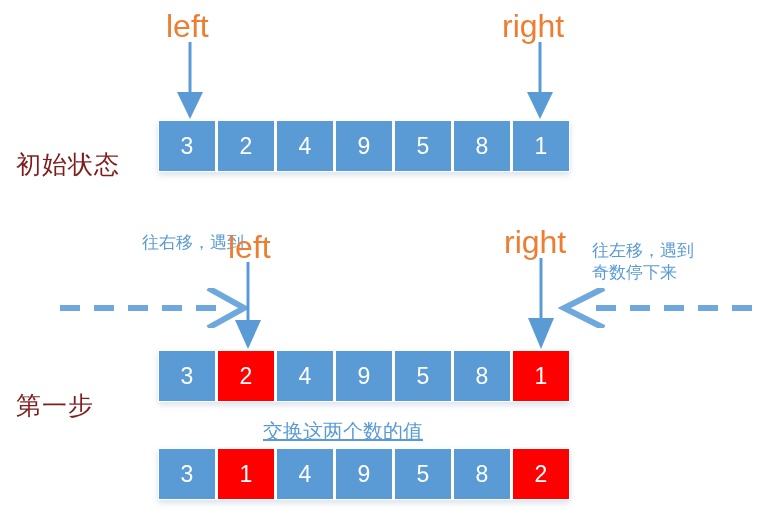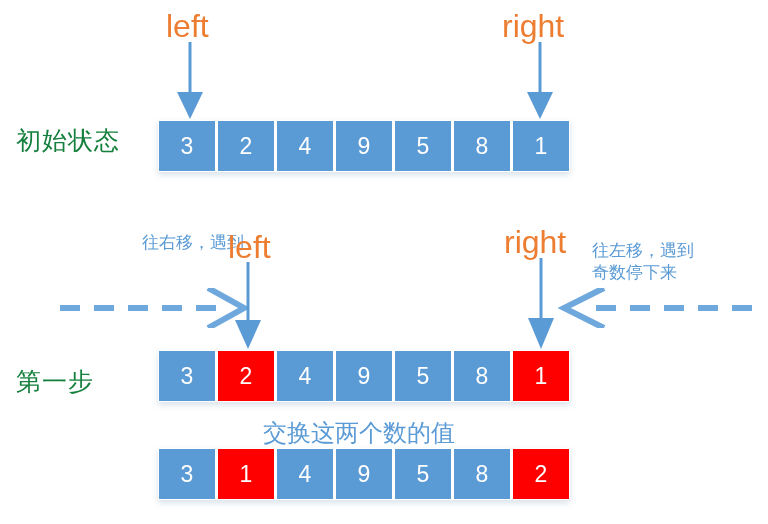--- a/index.html
+++ b/index.html
@@ -12,25 +12,26 @@
     width: 768px;
     height: 524px;
     background: #ffffff;
     font-family: "Liberation Sans", "DejaVu Sans", sans-serif;
     overflow: hidden;
   }
 
   
   .row-label {
     position: absolute;
-    color: #15803d;
+    color: #7f1d1d;
     font-size: 25px;
     line-height: 1;
     white-space: nowrap;
     letter-spacing: 1px;
+    margin-top: 24px;
   }
 
   
   .array {
     position: absolute;
     display: flex;
     box-shadow: 0 3px 6px rgba(120,150,180,0.28);
   }
   .cell {
     width: 58px;
@@ -73,23 +74,24 @@
   .annot.right-side { text-align: left; }
   .annot.left-side  { text-align: right; }
 
   
   .dash-arrow { position: absolute; }
 
   
   .swap-caption {
     position: absolute;
     color: #5B9BD5;
-    font-size: 24px;
+    font-size: 20px;
     line-height: 1;
     white-space: nowrap;
+    text-decoration: underline;
   }
 </style>
 </head>
 <body>
 
 <div id="canvas">
 
   <div class="row-label" style="left:16px; top:128px;">初始状态</div>
 
   <div class="ptr-label" style="left:166px; top:10px;">left</div>

